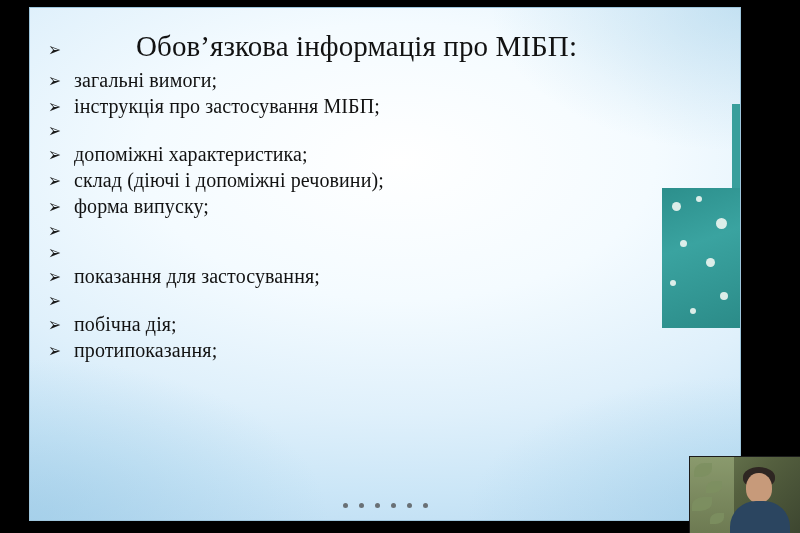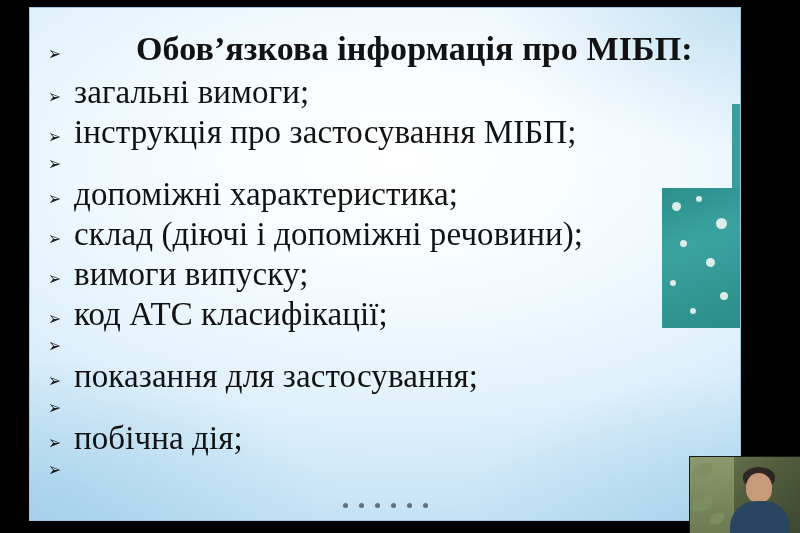--- a/index.html
+++ b/index.html
@@ -91,30 +91,30 @@
     color: #1a1a1a;
     font-family: "DejaVu Sans", sans-serif;
     font-size: 19px;
     line-height: 1;
     text-align: left;
     transform: scaleX(0.82);
     transform-origin: left center;
   }
   .txt {
     font-family: "Liberation Serif", serif;
-    font-size: 33px;
+    font-size: 20px;
     color: #121212;
     letter-spacing: 0.1px;
   }
   .line.title {
     margin-bottom: 6px;
   }
   .line.title .txt {
-    font-weight: bold;
-    font-size: 34px;
+    font-weight: normal;
+    font-size: 29px;
     padding-left: 62px;
   }
 
   
   #dots {
     position: absolute;
     left: 0;
     right: 0;
     bottom: 12px;
     display: flex;
@@ -223,42 +223,42 @@
       <div class="line">
         <span class="bullet">➢</span>
         <span class="txt">допоміжні характеристика;</span>
       </div>
       <div class="line">
         <span class="bullet">➢</span>
         <span class="txt">склад (діючі і допоміжні речовини);</span>
       </div>
       <div class="line">
         <span class="bullet">➢</span>
-        <span class="txt">вимоги випуску;</span>
-      </div>
-      <div class="line">
-        <span class="bullet">➢</span>
-        <span class="txt">код АТС класифікації;</span>
+        <span class="txt">форма випуску;</span>
+      </div>
+      <div class="line">
+        <span class="bullet">➢</span>
       </div>
       <div class="line">
         <span class="bullet">➢</span>
       </div>
       <div class="line">
         <span class="bullet">➢</span>
         <span class="txt">показання для застосування;</span>
       </div>
       <div class="line">
         <span class="bullet">➢</span>
       </div>
       <div class="line">
         <span class="bullet">➢</span>
         <span class="txt">побічна дія;</span>
       </div>
       <div class="line">
         <span class="bullet">➢</span>
+        <span class="txt">протипоказання;</span>
       </div>
 
     </div>
 
     <div id="dots">
       <span class="pdot"></span>
       <span class="pdot"></span>
       <span class="pdot"></span>
       <span class="pdot"></span>
       <span class="pdot"></span>

